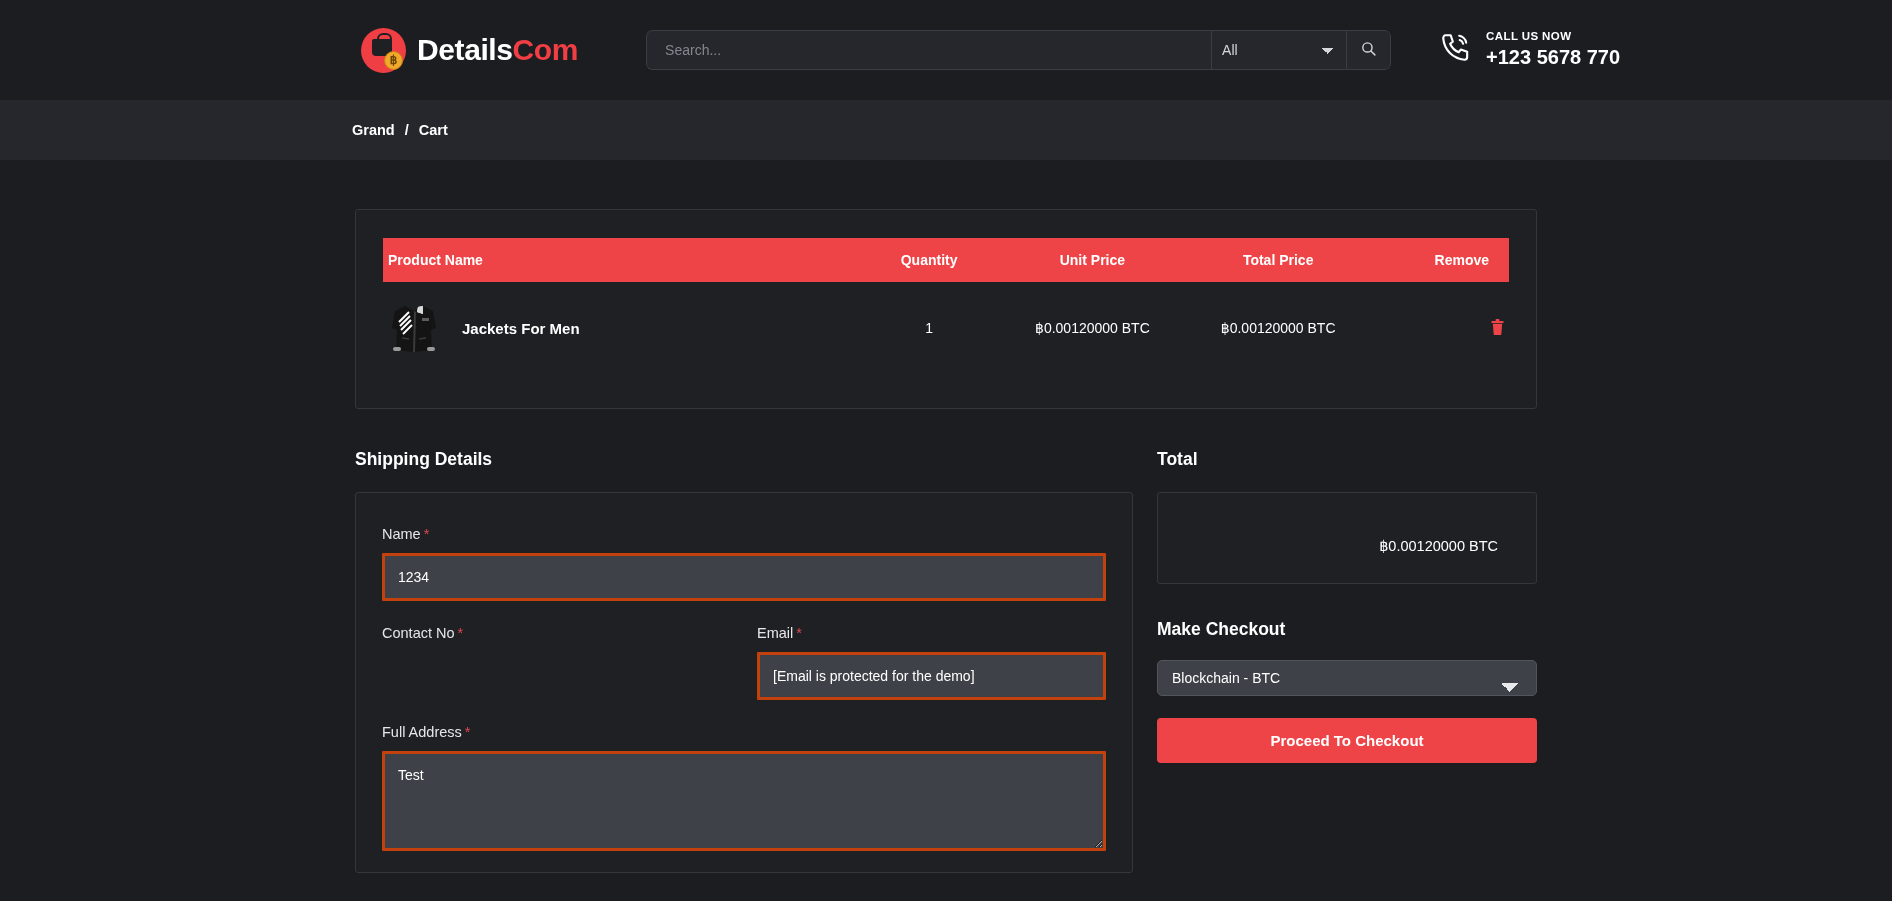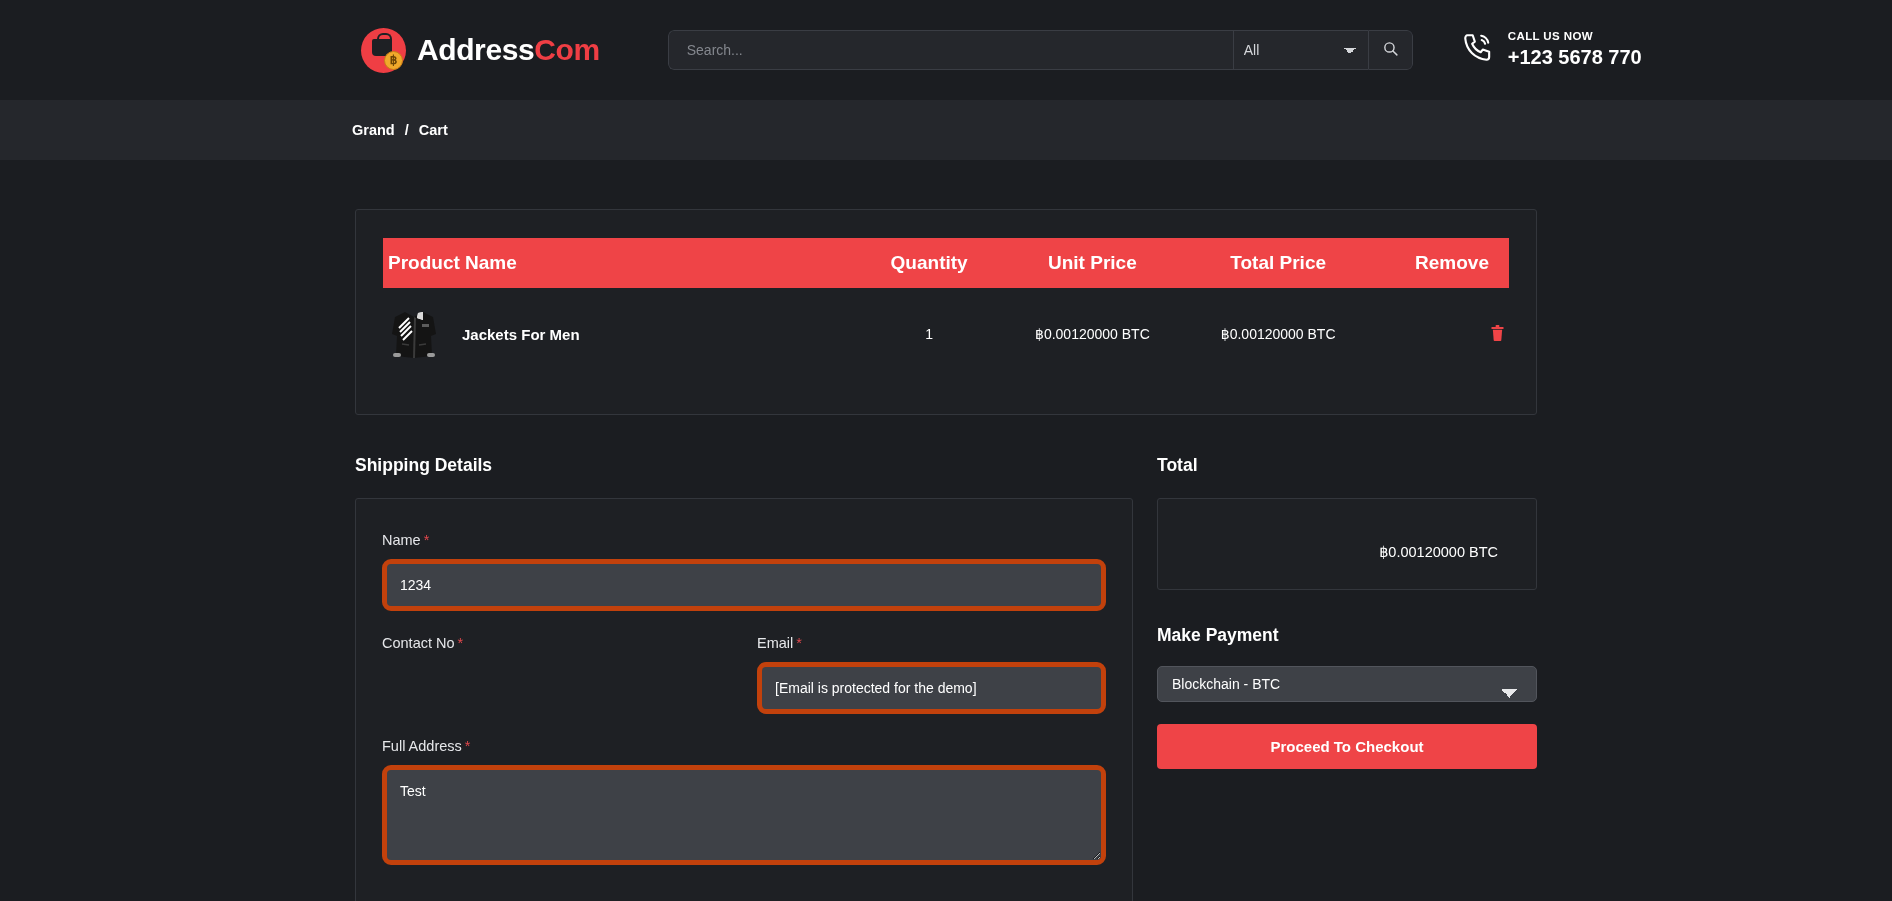--- a/index.html
+++ b/index.html
@@ -195,21 +195,21 @@
     background: #1e2024;
     padding: 28px 27px 34px 27px;
   }
   table.cart-table {
     width: 100%;
     border-collapse: collapse;
   }
   table.cart-table thead th {
     background: #ef4447;
     color: #ffffff;
-    font-size: 19px;
+    font-size: 14px;
     font-weight: bold;
     padding: 14px 0;
     text-align: center;
   }
   table.cart-table thead th.left {
     text-align: left;
     padding-left: 5px;
   }
   table.cart-table thead th.right {
     text-align: right;
@@ -262,36 +262,36 @@
     font-size: 17.5px;
     font-weight: bold;
     color: #ffffff;
     margin-bottom: 22px;
   }
 
   .form-card {
     border: 1px solid #33363c;
     border-radius: 3px;
     background: #1e2024;
-    padding: 33px 26px 36px 26px;
+    padding: 33px 26px 17px 26px;
   }
   .field { margin-bottom: 24px; }
   .field:last-child { margin-bottom: 0; }
   .flabel {
     display: block;
     font-size: 14.5px;
     color: #e6e7ea;
     margin-bottom: 11px;
   }
   .req { color: #e0474c; margin-left: 3px; }
   .finput, .ftextarea {
     width: 100%;
     background: #3e4147;
-    border: 5px solid #c2410c;
-    border-radius: 9px;
+    border: 3px solid #c2410c;
+    border-radius: 1px;
     color: #ffffff;
     font-size: 14px;
     font-family: "Liberation Sans", sans-serif;
     padding: 13px 13px;
     outline: none;
   }
   .ftextarea {
     height: 100px;
     resize: vertical;
   }
@@ -369,21 +369,21 @@
 <body>
 
 <div class="header">
 
   <div class="brand">
     <div class="brand-mark">
       <div class="brand-circle"></div>
       <div class="brand-bag"></div>
       <div class="brand-coin">฿</div>
     </div>
-    <div class="brand-text"><span class="c1">Address</span><span class="c2">Com</span></div>
+    <div class="brand-text"><span class="c1">Details</span><span class="c2">Com</span></div>
   </div>
 
   <div class="search-wrap">
     <input class="search-input" type="text" placeholder="Search..." style="">
     <select class="search-select">
       <option>All</option>
     </select>
     <button class="search-btn">
       <span>
         <svg width="17" height="17" viewBox="0 0 24 24" fill="none" stroke="#d4d6da" stroke-width="2" stroke-linecap="round">
@@ -506,21 +506,21 @@
         </div>
       </div>
 
       <div class="col-right">
         <div class="section-title">Total</div>
 
         <div class="total-card">
           <div class="grand-amount">฿0.00120000 BTC</div>
         </div>
 
-        <div class="pay-title">Make Payment</div>
+        <div class="pay-title">Make Checkout</div>
 
         <select class="pay-select">
           <option>Blockchain - BTC</option>
         </select>
 
         <button class="checkout-btn">Proceed To Checkout</button>
       </div>
 
     </div>
   </div>

